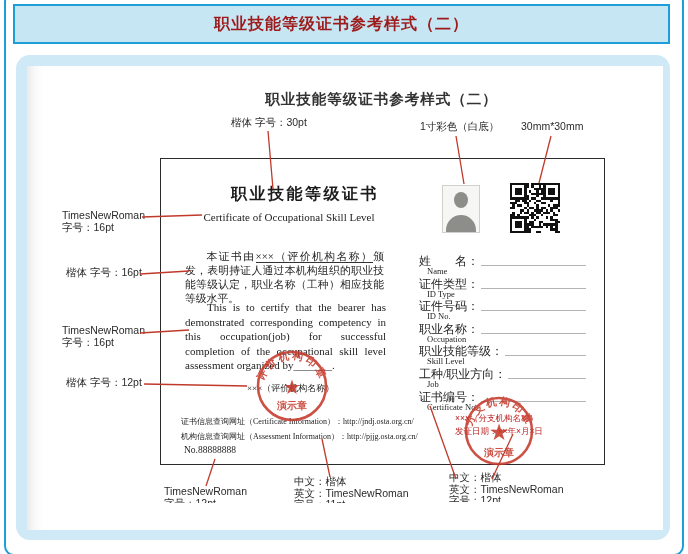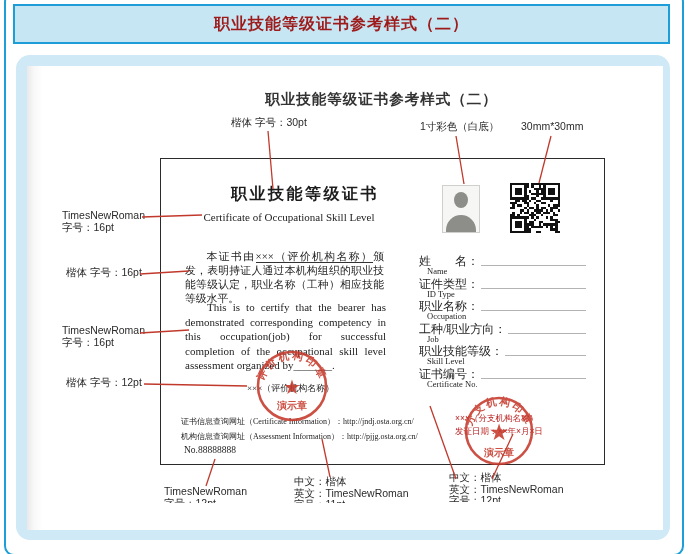--- a/index.html
+++ b/index.html
@@ -402,38 +402,45 @@
       </div>
       <div class="frow">
         <div class="fzh">
             <span>证件类型：</span>
             <span class="fline"></span>
           </div>
         <div class="fen">ID Type</div>
       </div>
       <div class="frow">
         <div class="fzh">
+            <span>证件号码：</span>
+            <span class="fline"></span>
+          </div>
+        <div class="fen">ID No.</div>
+      </div>
+      <div class="frow">
+        <div class="fzh">
             <span>职业名称：</span>
             <span class="fline"></span>
           </div>
         <div class="fen">Occupation</div>
       </div>
       <div class="frow">
         <div class="fzh">
+            <span>职业技能等级：</span>
+            <span class="fline"></span>
+          </div>
+        <div class="fen">Skill Level</div>
+      </div>
+      <div class="frow">
+        <div class="fzh">
             <span>工种/职业方向：</span>
             <span class="fline"></span>
           </div>
         <div class="fen">Job</div>
-      </div>
-      <div class="frow">
-        <div class="fzh">
-            <span>职业技能等级：</span>
-            <span class="fline"></span>
-          </div>
-        <div class="fen">Skill Level</div>
       </div>
       <div class="frow">
         <div class="fzh">
             <span>证书编号：</span>
             <span class="fline"></span>
           </div>
         <div class="fen">Certificate No.</div>
       </div>
     </div>
 

